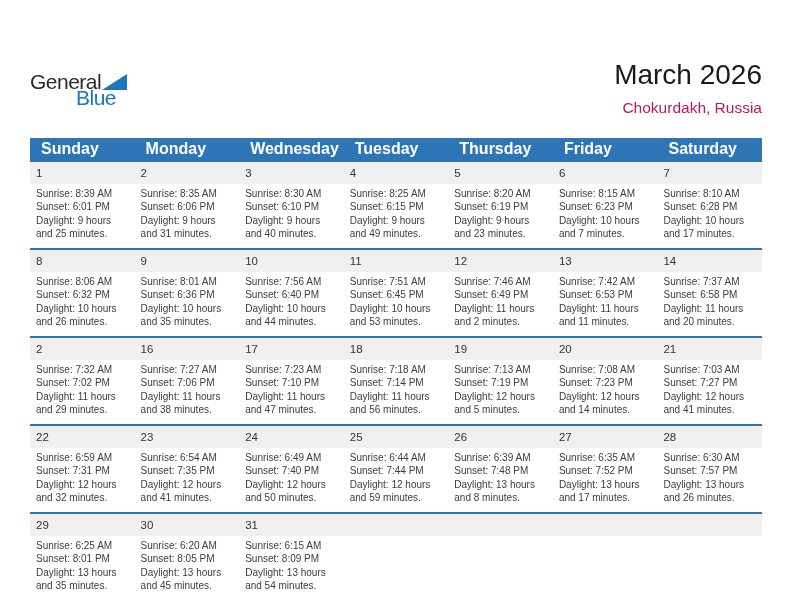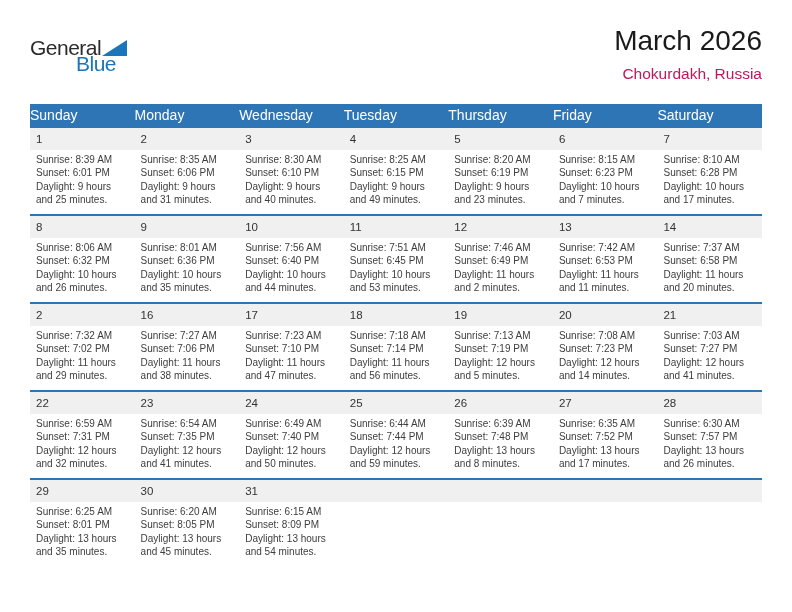--- a/index.html
+++ b/index.html
@@ -10,38 +10,38 @@
     --logo-blue:#1B75BC;
     --logo-black:#2b2b2b;
   }
   *{box-sizing:border-box;margin:0;padding:0;}
   html,body{background:#ffffff;}
   body{
     width:792px;height:612px;position:relative;overflow:hidden;
     font-family:"Liberation Sans","DejaVu Sans",sans-serif;
     -webkit-font-smoothing:antialiased;
   }
-  .page{position:absolute;inset:0;background:#fff;}
+  .page{position:absolute;inset:0;background:#fff;margin-top:34px;}
 
   
   .logo{position:absolute;left:30px;top:38px;width:100px;}
   .logo-top{display:flex;align-items:flex-end;}
   .logo-general{font-size:21px;color:var(--logo-black);letter-spacing:-0.5px;line-height:20px;}
   .logo-triangle{width:0;height:0;border-left:25px solid transparent;border-bottom:16px solid var(--logo-blue);margin-left:1px;margin-bottom:2px;}
   .logo-blue-word{font-size:21px;color:var(--logo-blue);letter-spacing:-0.5px;text-align:right;margin-top:-4px;padding-right:14px;line-height:20px;}
 
   
   .title-block{position:absolute;right:30px;top:25px;text-align:right;}
   .cal-title{font-size:28px;color:#1a1a1a;line-height:32px;font-weight:400;}
   .cal-location{font-size:15.5px;color:#be185d;margin-top:8px;font-weight:400;}
 
   
   .calendar{position:absolute;left:30px;top:104px;width:732px;}
   .weekday-row{display:flex;background:var(--header-blue);height:22px;}
-  .weekday-cell{flex:1 1 0;color:#ffffff;font-size:14px;display:flex;align-items:center;padding-left:0;}
+  .weekday-cell{flex:1 1 0;color:#ffffff;font-size:16px;display:flex;align-items:center;padding-left:11px;font-weight:bold;}
   .week{display:flex;height:88px;border-top:2px solid var(--line-blue);}
   .cell{flex:1 1 0;display:flex;flex-direction:column;}
   .num{height:22px;background:var(--strip-gray);display:flex;align-items:center;padding-left:6px;font-size:11.5px;color:#333;}
   .info{padding:3px 2px 0 6px;font-size:10px;line-height:13.4px;color:var(--text-dark);}
 </style>
 </head>
 <body>
 
 <div class="page">
 

